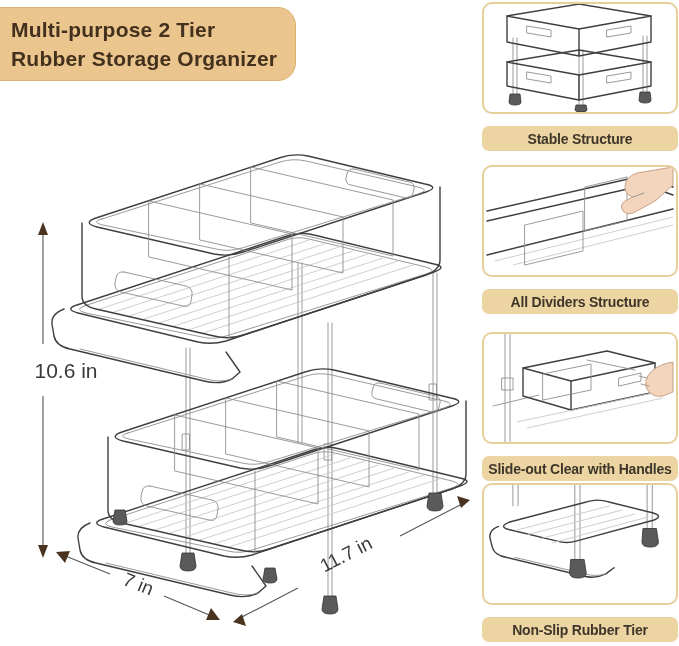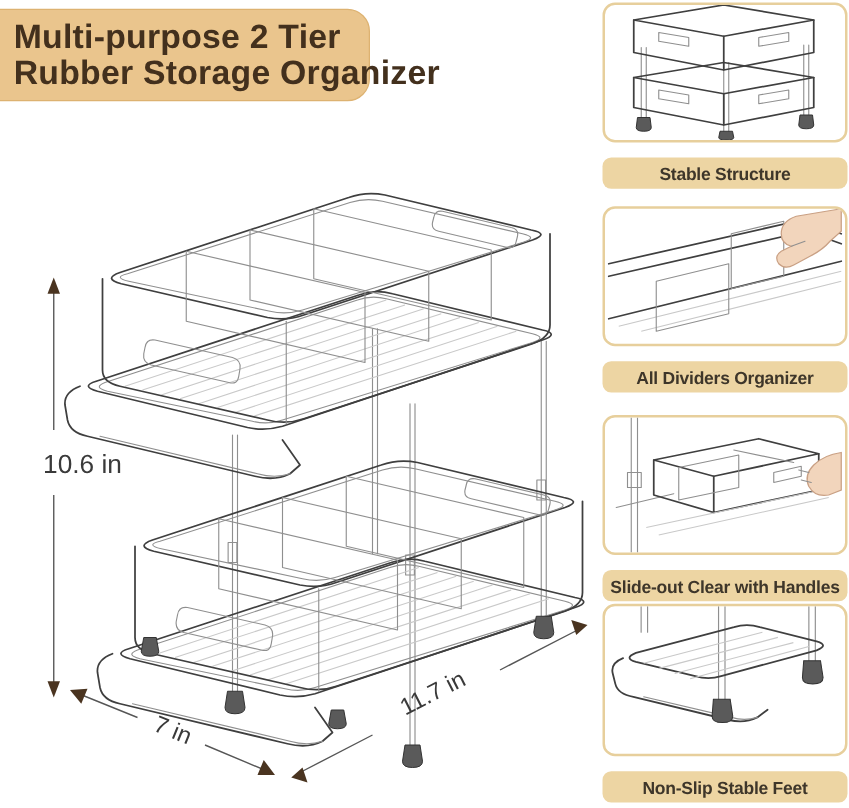--- a/index.html
+++ b/index.html
@@ -15,21 +15,21 @@
   #stage{position:relative;width:679px;height:646px;background:var(--bg);overflow:hidden;}
 
   
   .title-badge{
     position:absolute;left:-20px;top:7px;width:316px;height:74px;
     background:var(--title-bg);border:1px solid #ddb271;border-radius:18px;
     display:flex;flex-direction:column;justify-content:center;
     padding-left:30px;box-sizing:border-box;
   }
   .title-badge span{
-    font-size:27px;font-weight:bold;color:var(--title-text);
+    font-size:21px;font-weight:bold;color:var(--title-text);
     line-height:29px;letter-spacing:.2px;white-space:nowrap;
   }
 
   
   .panel{position:absolute;left:482px;width:196px;}
   .panel-img{
     box-sizing:border-box;width:196px;background:#fff;
     border:2px solid var(--panel-border);border-radius:10px;overflow:hidden;
   }
   .caption{
@@ -153,21 +153,21 @@
       <svg width="192" height="108" viewBox="0 0 186 108">
         <path class="wire" d="M0,44 L150,10 M0,54 L158,18 M150,10 L186,20 M158,18 L186,28"></path>
         <path class="wire" d="M0,88 L186,42"></path>
         <path class="stripe" d="M8,94 L186,50 M26,98 L186,58"></path>
         <path class="wire-thin" d="M38,58 L96,44 L96,84 L38,98 Z"></path>
         <path class="wire-thin" d="M98,20 L140,10 L140,54 L98,64 Z"></path>
         <path class="skin" d="M186,0 L150,6 Q138,10 138,20 Q138,28 146,30 L138,34 Q132,38 136,44 Q141,49 148,45 L161,38 Q171,33 177,26 L186,18 Z"></path>
         <path class="wire-thin" d="M146,30 L157,26"></path>
       </svg>
     </div>
-    <div class="caption">All Dividers Organizer</div>
+    <div class="caption">All Dividers Structure</div>
   </div>
 
   <div class="panel" style="top:332px">
     <div class="panel-img" style="height:112px">
       <svg width="192" height="108" viewBox="0 0 186 108">
         <path class="wire-thin" d="M18,0 L18,108 M23,0 L23,108"></path>
         <rect class="wire-thin" x="15" y="44" width="11" height="12"></rect>
         <path class="wire-thin" d="M6,72 L52,61"></path>
         <path class="wire" d="M36,34 L120,17 L168,29 L84,47 Z"></path>
         <path class="wire" d="M36,34 L36,62 L84,76 L84,47 M84,76 L168,58 L168,29"></path>
@@ -189,16 +189,16 @@
         <path class="wire-thin" d="M88,0 L88,72 M93,0 L93,72"></path>
         <path class="wire-thin" d="M158,0 L158,42 M163,0 L163,42"></path>
         <path class="wire" d="M24,36 L100,16 Q110,13 120,16 L164,27 Q174,30 164,34 L90,54 Q80,57 70,54 L24,43 Q14,40 24,36 Z"></path>
         <path class="stripe" d="M30,44 L122,20 M42,48 L134,24 M54,52 L146,28 M66,56 L158,31"></path>
         <path class="wire" d="M14,40 Q4,44 6,52 L8,60 Q10,68 22,70 L96,88 Q108,91 118,86 L126,80"></path>
         <path class="wire-thin" d="M118,86 Q108,89 98,86 L30,70"></path>
         <path class="foot" d="M84,72 L97,72 L99,85 Q99,90 91,90 Q83,90 83,85 Z"></path>
         <path class="foot" d="M154,42 L167,42 L169,55 Q169,60 161,60 Q153,60 153,55 Z"></path>
       </svg>
     </div>
-    <div class="caption">Non-Slip Stable Feet</div>
+    <div class="caption">Non-Slip Rubber Tier</div>
   </div>
 
 </div>
 
 </body></html>

